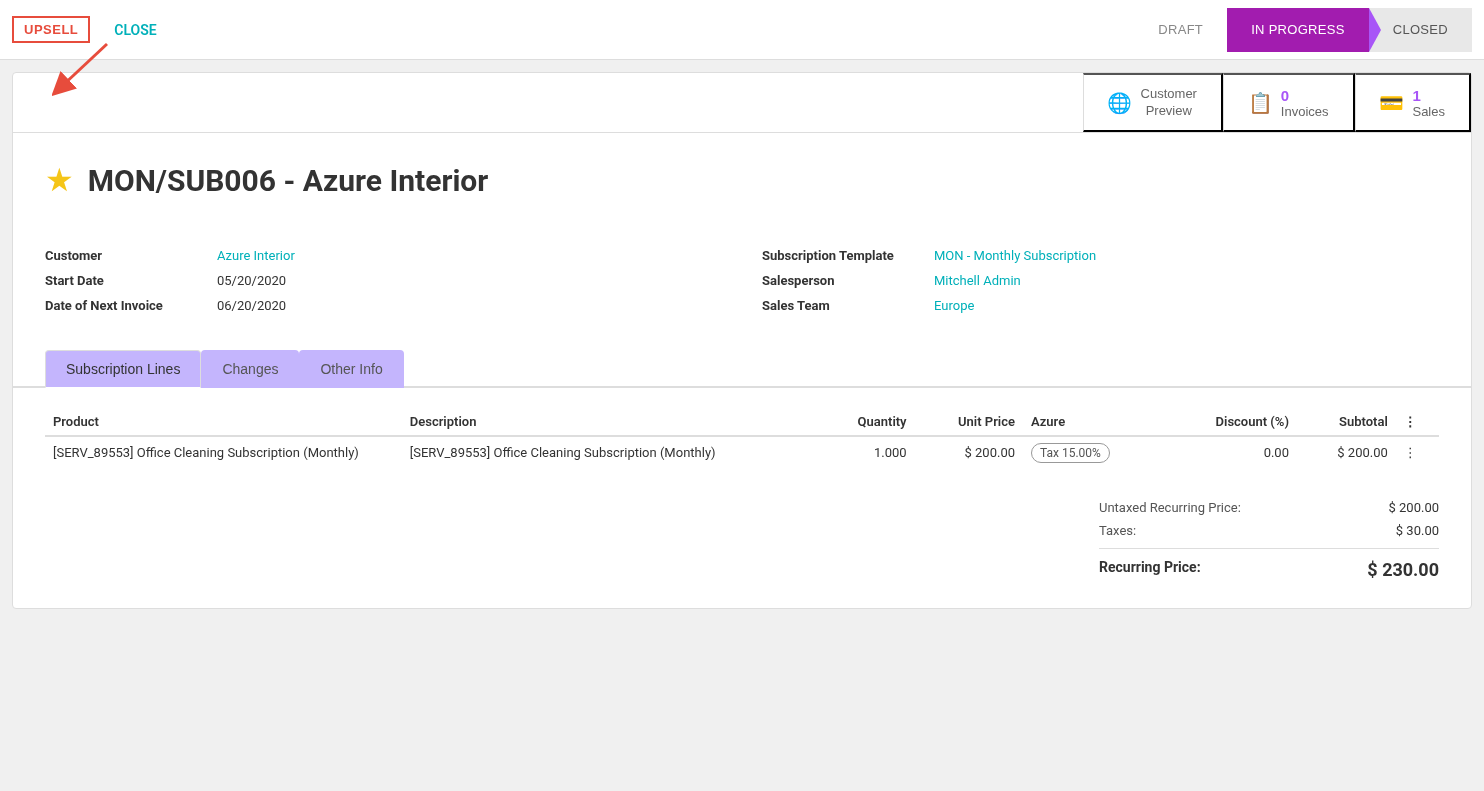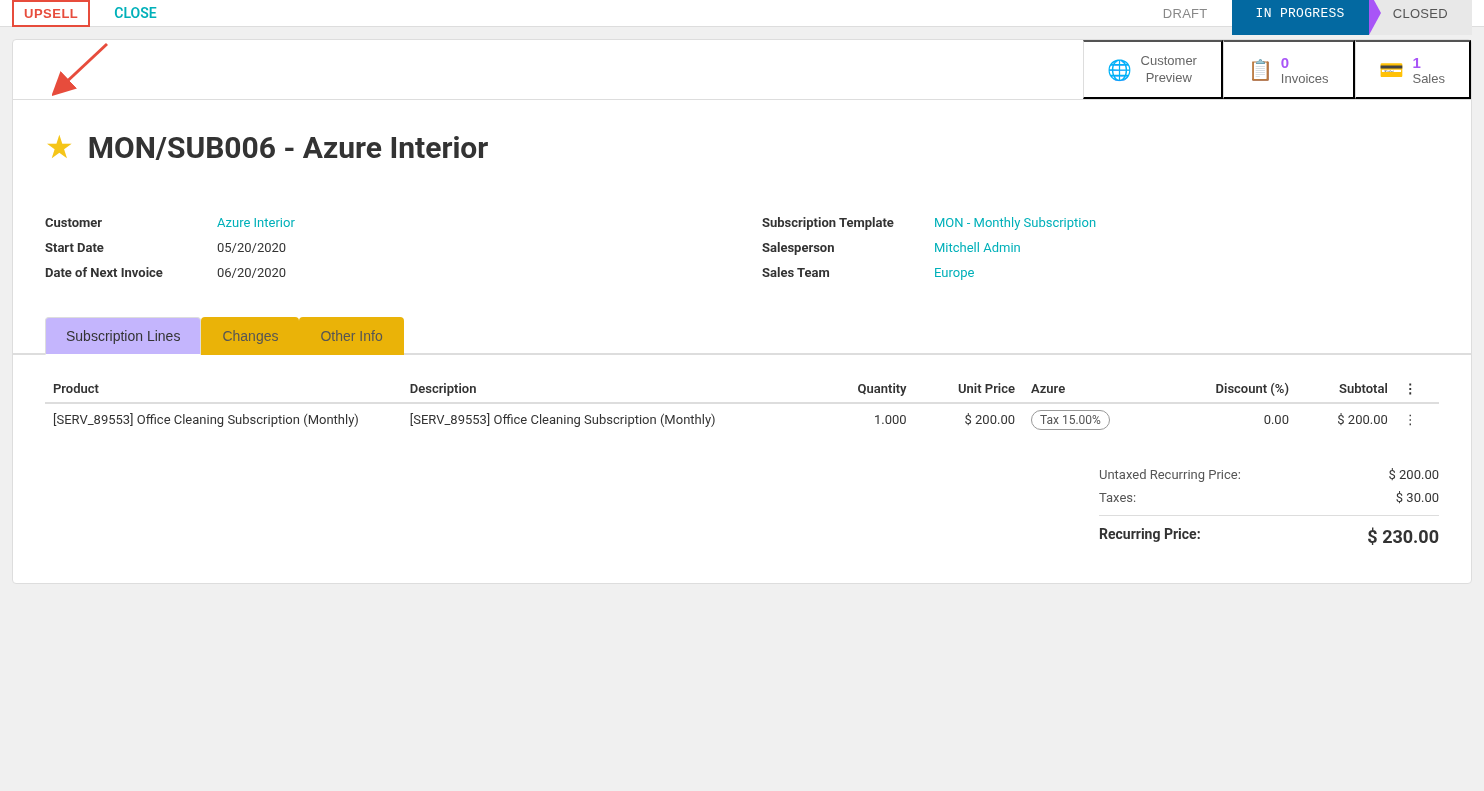--- a/index.html
+++ b/index.html
@@ -1,21 +1,21 @@
 <!DOCTYPE html>
 <html><head>
   <meta charset="utf-8">
   <style>
     * { box-sizing: border-box; margin: 0; padding: 0; }
     body { font-family: -apple-system, BlinkMacSystemFont, 'Segoe UI', Roboto, sans-serif; font-size: 14px; background: #f0f0f0; color: #333; }
 
     
     .top-bar {
       display: flex; align-items: center; background: #fff;
-      border-bottom: 1px solid #ddd; padding: 0 12px; height: 27px;
+      border-bottom: 1px solid #ddd; padding: 0 12px; height: 60px;
       position: relative;
     }
     .btn-upsell {
       border: 2px solid #e74c3c; color: #e74c3c; background: transparent;
       padding: 4px 10px; font-weight: 700; font-size: 13px; cursor: pointer;
       text-transform: uppercase; letter-spacing: 0.5px;
     }
     .btn-close-label {
       color: #00b0b9; font-weight: 600; font-size: 14px; margin-left: 24px;
       cursor: pointer; text-transform: uppercase;
@@ -23,21 +23,21 @@
     .status-tabs {
       margin-left: auto; display: flex; align-items: stretch; height: 44px;
     }
     .status-tab {
       display: flex; align-items: center; padding: 0 24px;
       font-size: 13px; color: #888; background: transparent;
       border: none; cursor: pointer; text-transform: uppercase;
       font-weight: 500; letter-spacing: 0.3px;
     }
     .status-tab.active {
-      background: #0369a1; color: #fff; position: relative; font-family: Liberation Mono, monospace;
+      background: #a21caf; color: #fff; position: relative;
     }
     .status-tab.active::after {
       content: '';
       position: absolute; right: -12px; top: 0;
       border-top: 22px solid transparent;
       border-bottom: 22px solid transparent;
       border-left: 12px solid #a855f7;
       z-index: 2;
     }
     .status-tab.last { background: #e8e8e8; color: #555; }
@@ -76,21 +76,21 @@
     .form-grid { display: grid; grid-template-columns: 1fr 1fr; gap: 0 40px; padding: 0 32px 24px 32px; }
     .form-row { display: flex; align-items: baseline; padding: 5px 0; gap: 12px; }
     .form-label { font-weight: 700; font-size: 13px; color: #333; min-width: 160px; }
     .form-value { color: #333; font-size: 13px; }
     .form-value.link { color: #00b0b9; cursor: pointer; }
 
     
     .tab-bar { display: flex; border-bottom: 2px solid #ddd; padding: 0 32px; margin-top: 8px; }
     .tab {
       padding: 10px 20px; font-size: 14px; cursor: pointer;
-      border: 1px solid transparent; margin-bottom: -2px; background: #eab308;
+      border: 1px solid transparent; margin-bottom: -2px; background: #c4b5fd;
       color: #333; border-radius: 4px 4px 0 0;
     }
     .tab.active { border-color: #ddd #ddd #fff #ddd; background: #c4b5fd; font-weight: 500; }
     .tab:not(.active) { color: #555; }
 
     
     .table-section { padding: 20px 32px; }
     .data-table { width: 100%; border-collapse: collapse; }
     .data-table thead tr { border-bottom: 2px solid #ddd; }
     .data-table th {
@@ -100,21 +100,21 @@
     .data-table th.right { text-align: right; }
     .data-table td { padding: 8px 8px; font-size: 13px; color: #333; vertical-align: top; }
     .data-table td.right { text-align: right; }
     .tax-badge {
       border: 1px solid #999; border-radius: 20px; padding: 2px 8px;
       font-size: 12px; color: #555; white-space: nowrap;
     }
     .col-menu { color: #888; font-size: 18px; cursor: pointer; }
 
     
-    .totals-section { padding: 8px 32px 32px 32px; }
+    .totals-section { padding: 8px 32px 24px 32px; }
     .totals-table { margin-left: auto; width: 340px; }
     .totals-row { display: flex; justify-content: space-between; padding: 4px 0; font-size: 13px; }
     .totals-row .t-label { color: #555; }
     .totals-row .t-value { color: #333; }
     .totals-divider { border-top: 1px solid #ddd; margin: 6px 0; }
     .totals-row.bold-row { font-weight: 700; font-size: 15px; }
     .totals-row.bold-row .t-label { color: #333; font-size: 14px; font-weight: 700; }
     .totals-row.bold-row .t-value { font-size: 18px; }
   </style>
 </head>

